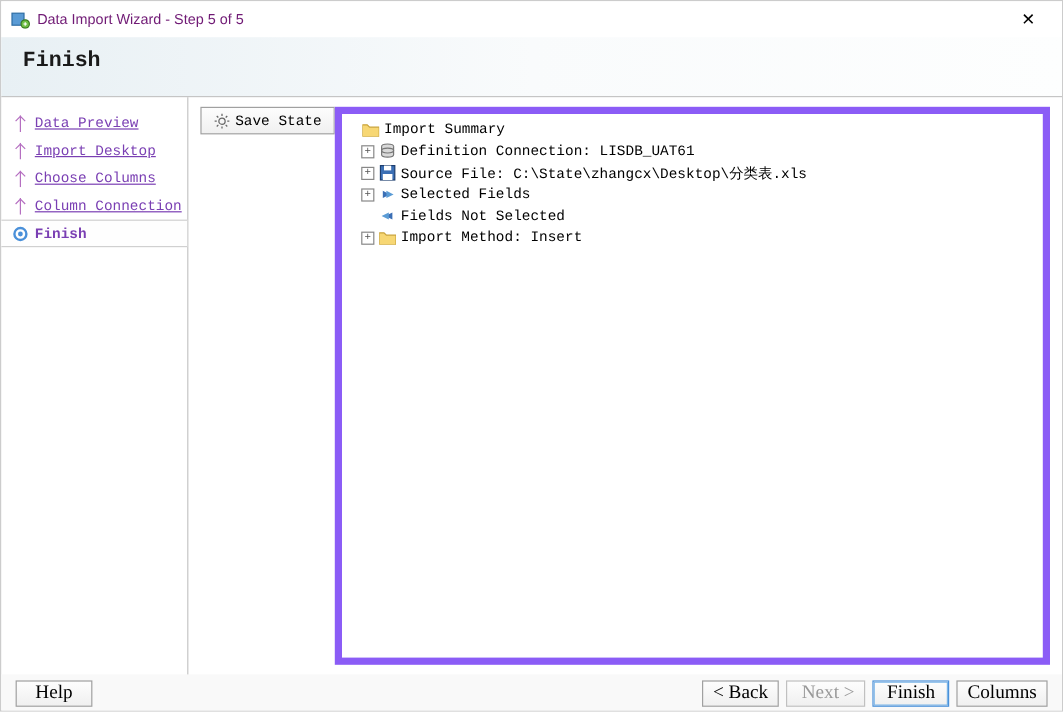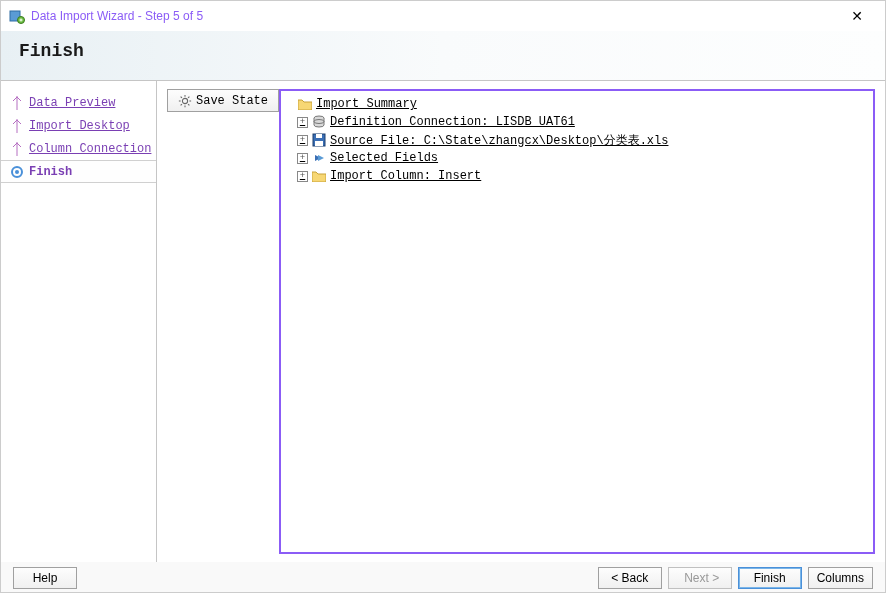--- a/index.html
+++ b/index.html
@@ -16,21 +16,21 @@
   height: 30px;
   display: flex;
   align-items: center;
   padding: 0 8px;
   background: #fff;
 }
 .titlebar .app-icon {
   width: 16px; height: 16px; margin-right: 6px;
   display: inline-flex; align-items: center; justify-content: center;
 }
-.titlebar .title { flex: 1; color: #8b5cf6; }
+.titlebar .title { flex: 1; color: #701a75; }
 .titlebar .close { width: 40px; height: 30px; display: flex; align-items: center; justify-content: center; font-size: 14px; cursor: pointer; }
 .header {
   height: 50px;
   padding: 10px 18px 0;
   background: linear-gradient(to right, #e8f0f4 0%, #f9fbfc 50%, #fdfefe 100%);
   border-bottom: 1px solid #c5c5c5;
 }
 .header-title {
   font-family: "Courier New", monospace;
   font-size: 18px;
@@ -81,27 +81,26 @@
   background: linear-gradient(#fdfdfd, #f0f0f0);
   border: 1px solid #a0a0a0;
   font-family: "Courier New", monospace;
   font-size: 12px;
   cursor: pointer;
   gap: 4px;
 }
 .btn .gear { display: inline-flex; }
 .tree-panel {
   flex: 1;
-  border: 2px solid #8b5cf6;
+  border: 6px solid #8b5cf6;
   background: #fff;
   padding: 4px 2px;
   font-family: "Courier New", monospace;
   font-size: 12px;
   overflow: auto;
-  text-decoration: underline;
 }
 .tree-line { display: flex; align-items: center; height: 18px; white-space: nowrap; }
 .tree-line .toggle {
   width: 11px; height: 11px; border: 1px solid #888; font-size: 9px; line-height: 9px;
   display: inline-flex; align-items: center; justify-content: center; margin-right: 3px;
   color: #555;
 }
 .tree-line .spacer { display: inline-block; width: 14px; }
 .tree-line .conn { display: inline-block; width: 14px; text-align: center; color: #aaa; }
 .tree-line .ticon { width: 16px; height: 16px; margin-right: 3px; display: inline-flex; align-items: center; justify-content: center; }
@@ -114,22 +113,22 @@
   background: #f9f9f9;
   border-top: 0;
 }
 .footer .spacer-flex { flex: 1; }
 .btn2 {
   height: 22px;
   min-width: 64px;
   padding: 0 8px;
   background: linear-gradient(#fdfdfd, #f0f0f0);
   border: 1px solid #a0a0a0;
-  font-family: Liberation Sans, sans-serif;
-  font-size: 12px;
+  font-family: Liberation Serif, serif;
+  font-size: 16px;
   cursor: pointer;
   display: inline-flex; align-items: center; justify-content: center; gap: 3px;
 }
 .btn2.disabled { color: #999; border-color: #c0c0c0; cursor: default; padding-left: 12px; }
 .btn2.primary { border: 1px solid #4a90d9; box-shadow: inset 0 0 0 1px #7ab5e8; }
 </style>
 </head>
 <body>
 
 <div class="titlebar">
@@ -160,20 +159,29 @@
       <a class="lbl">Data Preview</a>
     </div>
     <div class="step">
       <span class="dot">
         <svg width="14" height="14">
             <line x1="7" y1="0" x2="7" y2="14" stroke="#b56fc1"></line>
             <path d="M3 5 L7 1 L11 5" fill="none" stroke="#b56fc1"></path>
           </svg>
       </span>
       <a class="lbl">Import Desktop</a>
+    </div>
+    <div class="step">
+      <span class="dot">
+        <svg width="14" height="14">
+            <line x1="7" y1="0" x2="7" y2="14" stroke="#b56fc1"></line>
+            <path d="M3 5 L7 1 L11 5" fill="none" stroke="#b56fc1"></path>
+          </svg>
+      </span>
+      <a class="lbl">Choose Columns</a>
     </div>
     <div class="step">
       <span class="dot">
         <svg width="14" height="14">
             <line x1="7" y1="0" x2="7" y2="14" stroke="#b56fc1"></line>
             <path d="M3 5 L7 1 L11 5" fill="none" stroke="#b56fc1"></path>
           </svg>
       </span>
       <a class="lbl">Column Connection</a>
     </div>
@@ -250,27 +258,38 @@
         <span class="ticon">
           <svg width="14" height="14">
               <path d="M3 4 L9 7 L3 10 Z" fill="#3b6fb5"></path>
               <path d="M6 4 L12 7 L6 10 Z" fill="#5a9bd5"></path>
             </svg>
         </span>
         <span>Selected Fields</span>
       </div>
       <div class="tree-line">
         <span class="spacer"></span>
+        <span class="conn"></span>
+        <span class="ticon">
+          <svg width="14" height="14">
+              <path d="M11 4 L5 7 L11 10 Z" fill="#3b6fb5"></path>
+              <path d="M8 4 L2 7 L8 10 Z" fill="#5a9bd5"></path>
+            </svg>
+        </span>
+        <span>Fields Not Selected</span>
+      </div>
+      <div class="tree-line">
+        <span class="spacer"></span>
         <span class="toggle">+</span>
         <span class="ticon">
           <svg width="14" height="12">
               <path d="M0 2 h4 l2 2 h8 v8 h-14 z" fill="#f7d774" stroke="#c9a33a"></path>
             </svg>
         </span>
-        <span>Import Column: Insert</span>
+        <span>Import Method: Insert</span>
       </div>
     </div>
   </div>
 </div>
 
 <div class="footer">
   <button class="btn2">
       <span>Help</span>
     </button>
   <span class="spacer-flex"></span>

